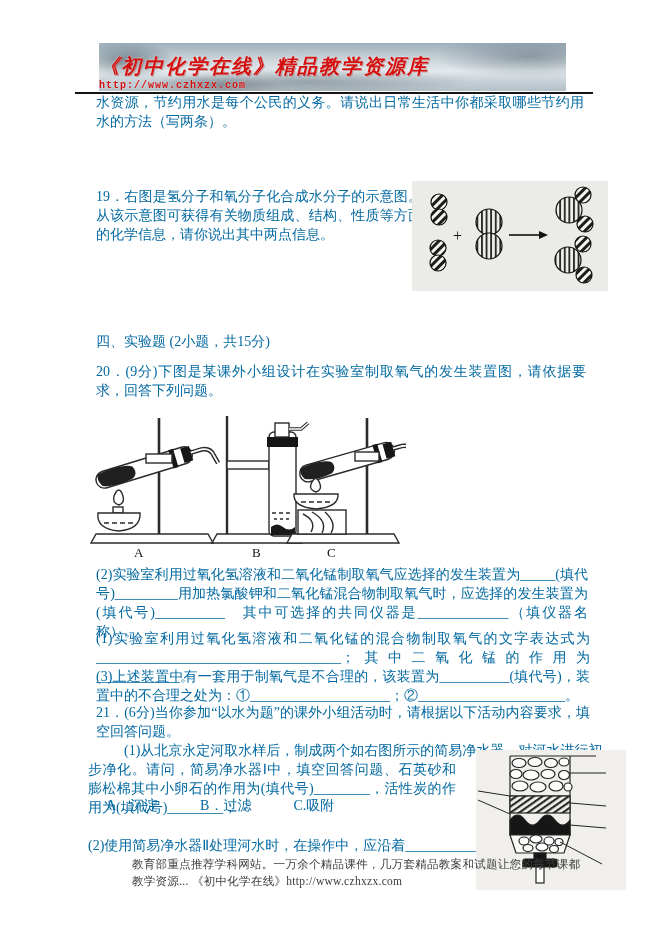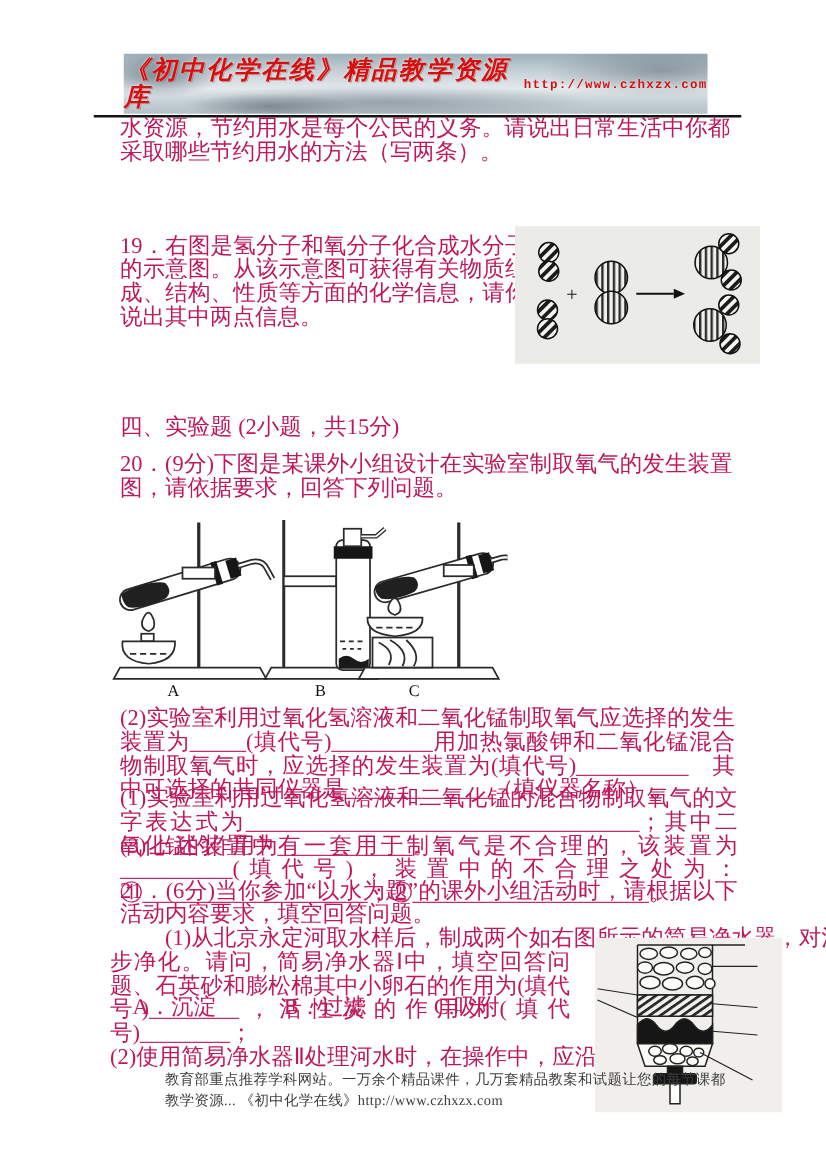--- a/index.html
+++ b/index.html
@@ -1,25 +1,25 @@
 <!DOCTYPE html>
 <html><head>
 <meta charset="utf-8">
 <style>
   html,body{margin:0;padding:0;background:#fff;}
   #page{
     position:relative;width:661px;height:935px;background:#ffffff;overflow:hidden;
     font-family:"Liberation Serif",serif;color:#181818;
   }
-  .t{position:absolute;font-size:18px;line-height:19px;text-align:justify;color:#be185d;}
+  .t{position:absolute;font-size:14px;line-height:19px;text-align:justify;color:#0369a1;}
   .nowrap{white-space:nowrap;text-align:left;}
   
   #banner{
     position:absolute;left:99px;top:43px;width:467px;height:48px;
-    display:flex;flex-direction:row;align-items:center;justify-content:flex-end;
+    display:flex;flex-direction:column;justify-content:flex-end;
     background:
       radial-gradient(70px 26px at 6% 35%, rgba(55,75,88,.55), transparent 70%),
       radial-gradient(130px 30px at 92% 28%, rgba(85,100,112,.50), transparent 72%),
       radial-gradient(220px 18px at 45% 80%, rgba(45,58,70,.30), transparent 75%),
       radial-gradient(90px 14px at 25% 88%, rgba(40,50,60,.35), transparent 75%),
       linear-gradient(180deg,#9db0ba 0%,#c6d1d7 30%,#e3e9ec 58%,#c3ced5 82%,#b4c1c9 100%);
   }
   #banner .title{
     font-weight:bold;font-size:20px;line-height:22px;letter-spacing:2px;
     color:#d40f0f;text-shadow:0 0 2px rgba(255,255,255,.85), 1px 1px 0 rgba(120,0,0,.35);

